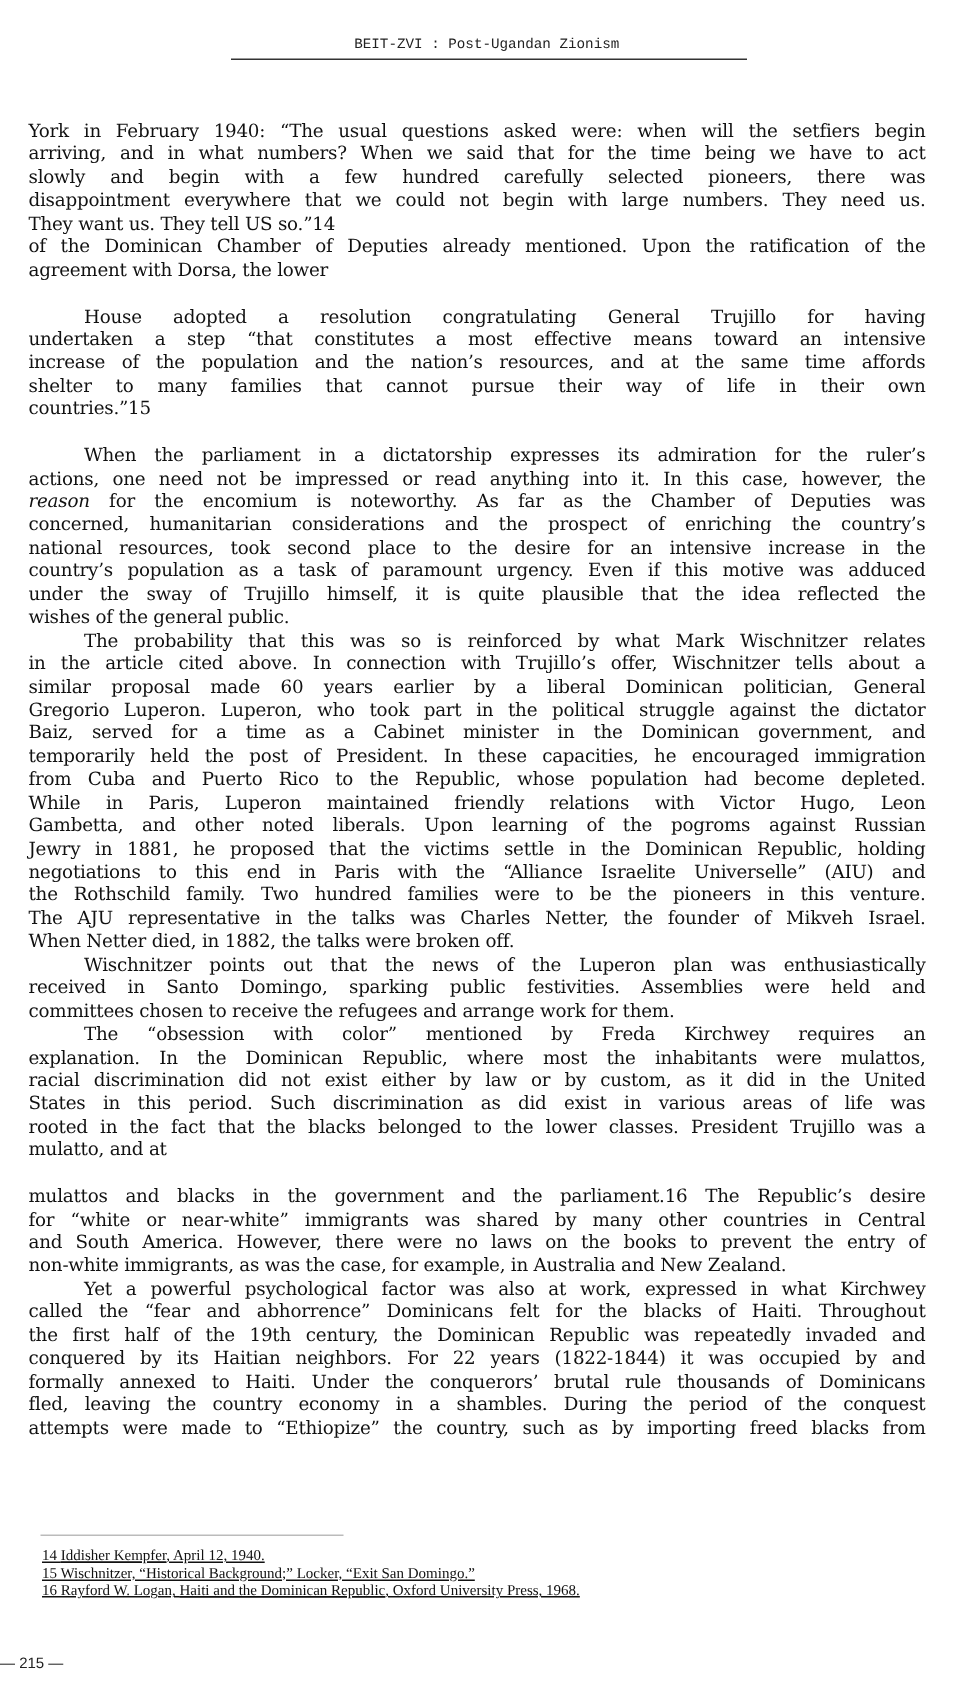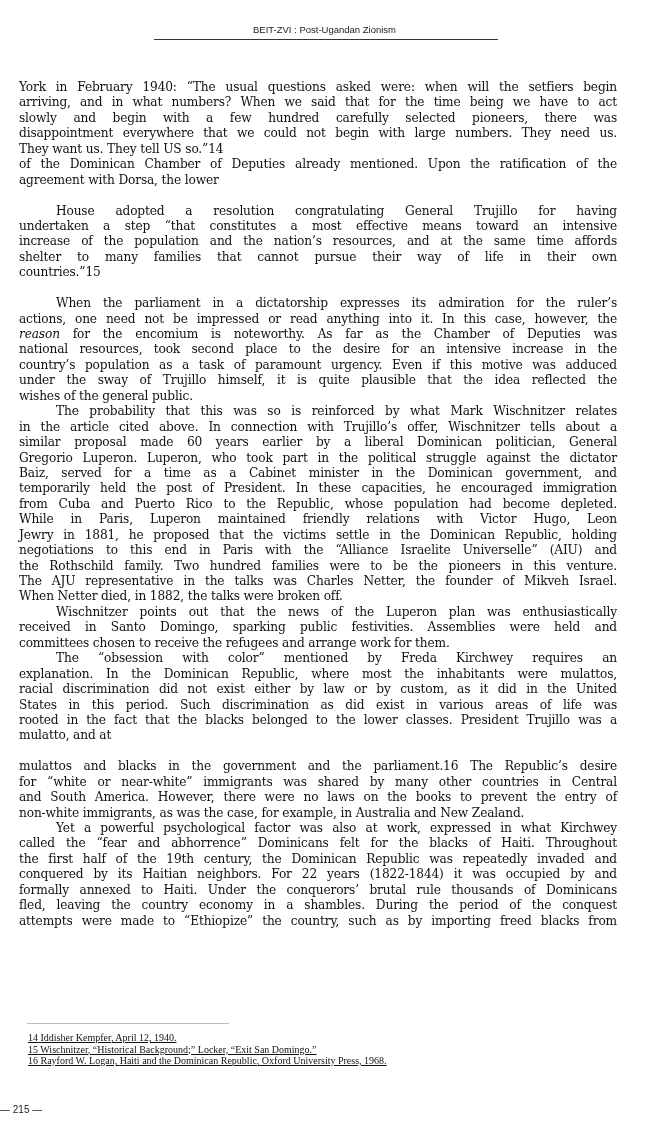--- a/index.html
+++ b/index.html
@@ -1,19 +1,19 @@
 <!DOCTYPE html>
 <html><head>
 <meta charset="utf-8">
 <style>
   html, body { margin: 0; padding: 0; background: #ffffff; }
   body { width: 649px; height: 1137px; position: relative; overflow: hidden; color: #111; }
   .header {
     position: absolute; top: 24px; left: 0; width: 649px; text-align: center;
-    font-family: Liberation Sans, sans-serif; font-size: 9.5px; color: #222;
+    font-family: Liberation Mono, monospace; font-size: 9.5px; color: #222;
   }
   .header-rule {
     position: absolute; top: 39px; left: 154px; width: 344px; height: 0;
     border-top: 1px solid #333;
   }
   .body-text {
     position: absolute; left: 19px; width: 598px; top: 80px;
     font-family: "DejaVu Serif", serif; font-size: 12.2px; line-height: 15.45px;
     letter-spacing: -0.15px;
   }
@@ -59,34 +59,36 @@
       <span class="line">undertaken a step “that constitutes a most effective means toward an intensive</span>
       <span class="line">increase of the population and the nation’s resources, and at the same time affords</span>
       <span class="line">shelter to many families that cannot pursue their way of life in their own</span>
       <span class="line last">countries.”15</span>
     </div>
     <div class="gap"></div>
     <div>
       <span class="line indent">When the parliament in a dictatorship expresses its admiration for the ruler’s</span>
       <span class="line">actions, one need not be impressed or read anything into it. In this case, however, the</span>
       <span class="line"><em>reason</em> for the encomium is noteworthy. As far as the Chamber of Deputies was</span>
+      <span class="line">concerned, humanitarian considerations and the prospect of enriching the country’s</span>
       <span class="line">national resources, took second place to the desire for an intensive increase in the</span>
       <span class="line">country’s population as a task of paramount urgency. Even if this motive was adduced</span>
       <span class="line">under the sway of Trujillo himself, it is quite plausible that the idea reflected the</span>
       <span class="line last">wishes of the general public.</span>
     </div>
     <div>
       <span class="line indent">The probability that this was so is reinforced by what Mark Wischnitzer relates</span>
       <span class="line">in the article cited above. In connection with Trujillo’s offer, Wischnitzer tells about a</span>
       <span class="line">similar proposal made 60 years earlier by a liberal Dominican politician, General</span>
       <span class="line">Gregorio Luperon. Luperon, who took part in the political struggle against the dictator</span>
       <span class="line">Baiz, served for a time as a Cabinet minister in the Dominican government, and</span>
       <span class="line">temporarily held the post of President. In these capacities, he encouraged immigration</span>
       <span class="line">from Cuba and Puerto Rico to the Republic, whose population had become depleted.</span>
       <span class="line">While in Paris, Luperon maintained friendly relations with Victor Hugo, Leon</span>
+      <span class="line">Gambetta, and other noted liberals. Upon learning of the pogroms against Russian</span>
       <span class="line">Jewry in 1881, he proposed that the victims settle in the Dominican Republic, holding</span>
       <span class="line">negotiations to this end in Paris with the “Alliance Israelite Universelle” (AIU) and</span>
       <span class="line">the Rothschild family. Two hundred families were to be the pioneers in this venture.</span>
       <span class="line">The AJU representative in the talks was Charles Netter, the founder of Mikveh Israel.</span>
       <span class="line last">When Netter died, in 1882, the talks were broken off.</span>
     </div>
     <div>
       <span class="line indent">Wischnitzer points out that the news of the Luperon plan was enthusiastically</span>
       <span class="line">received in Santo Domingo, sparking public festivities. Assemblies were held and</span>
       <span class="line last">committees chosen to receive the refugees and arrange work for them.</span>

